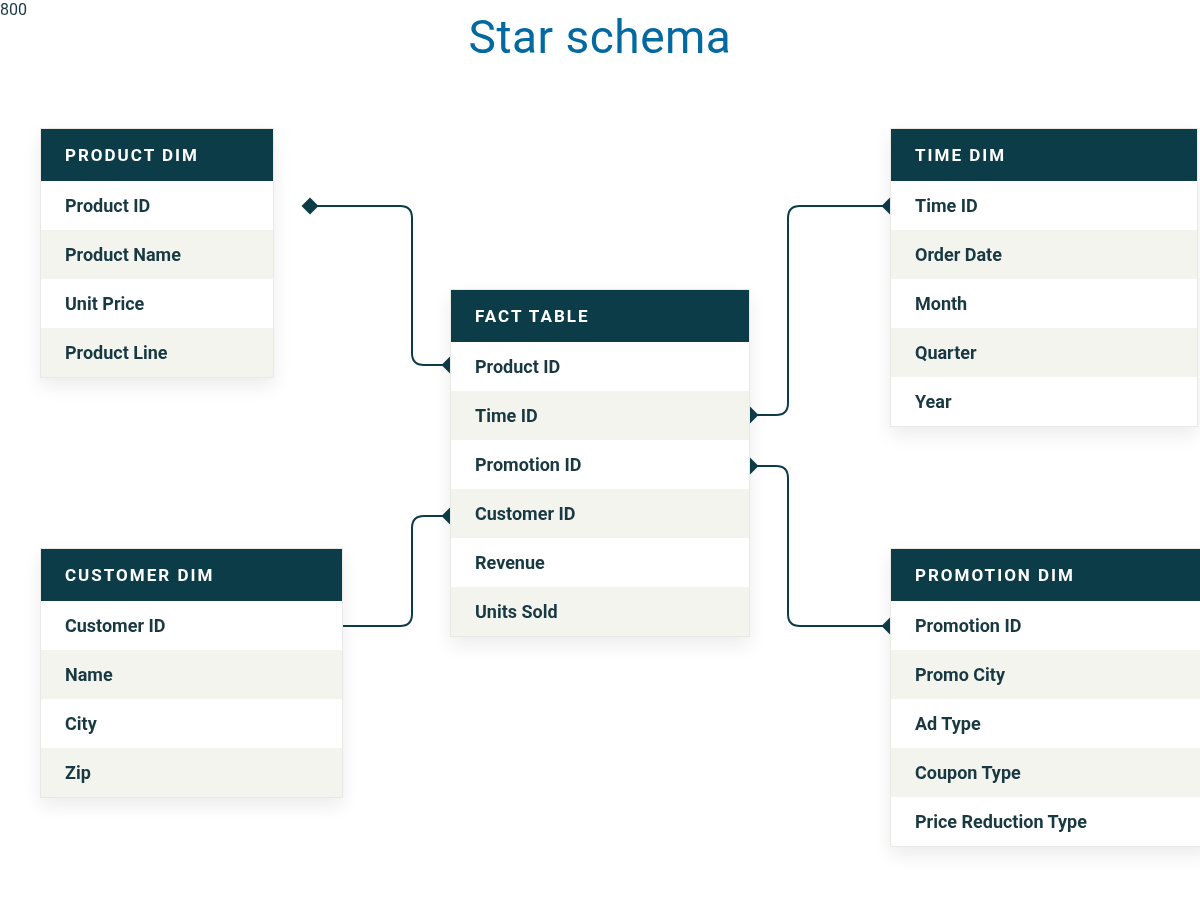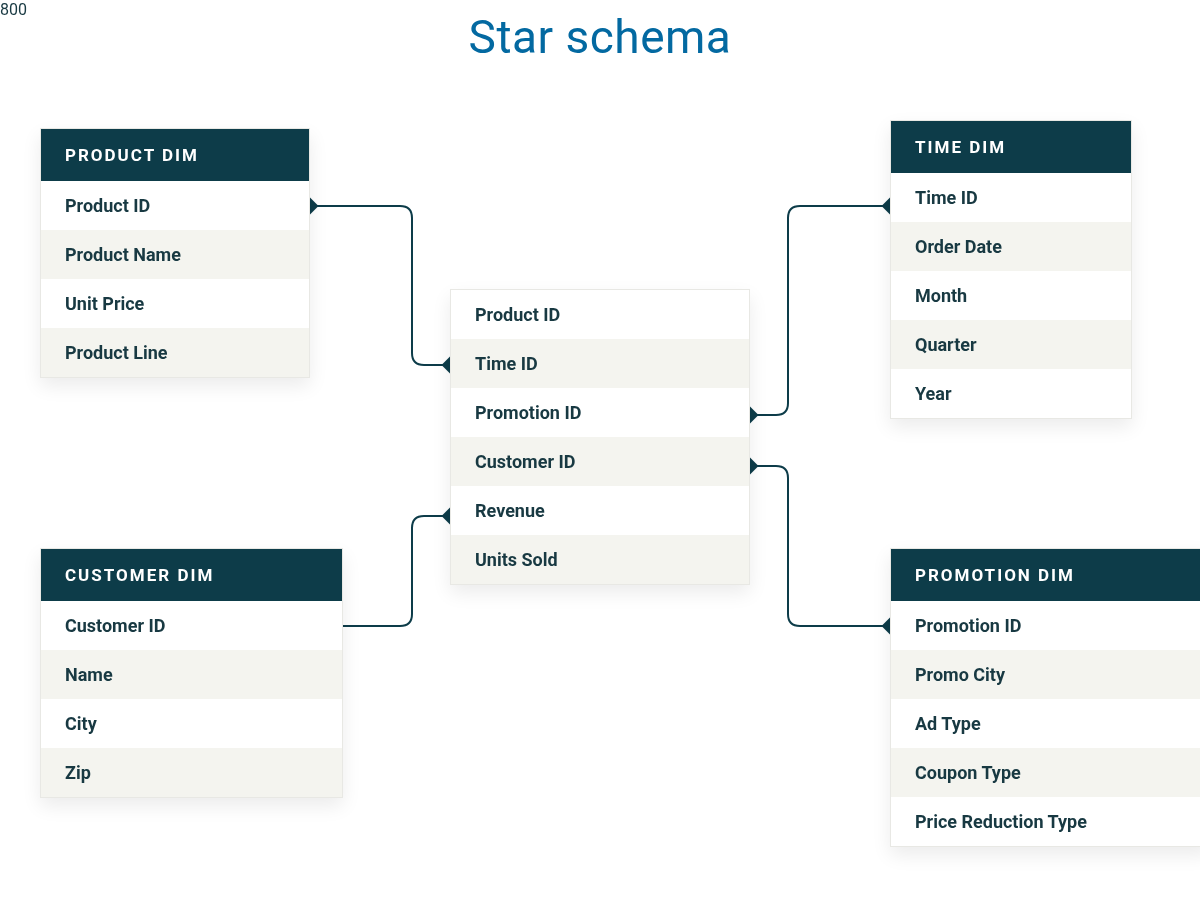--- a/index.html
+++ b/index.html
@@ -94,40 +94,41 @@
   </g>
 
   <g>
     <path d="M 890 626 L 800 626 Q 788 626 788 614 L 788 478 Q 788 466 776 466 L 750 466"></path>
     <rect class="diamond" x="884" y="620" width="12" height="12" transform="rotate(45 890 626)"></rect>
     <rect class="diamond" x="744" y="460" width="12" height="12" transform="rotate(45 750 466)"></rect>
   </g>
 </svg>
 
 
-<div class="table" style="left:40px; top:128px; width:270px;">
+<div class="table" style="left:40px; top:128px; width:234px;">
   <div class="table-header">PRODUCT DIM</div>
   <div class="table-row bold">Product ID</div>
   <div class="table-row alt">Product Name</div>
   <div class="table-row">Unit Price</div>
   <div class="table-row alt">Product Line</div>
 </div>800
 
 
-<div class="table" style="left:890px; top:120px; width:242px;">
+<div class="table" style="left:890px; top:128px; width:308px;">
   <div class="table-header">TIME DIM</div>
   <div class="table-row bold">Time ID</div>
   <div class="table-row alt">Order Date</div>
   <div class="table-row">Month</div>
   <div class="table-row alt">Quarter</div>
   <div class="table-row">Year</div>
 </div>
 
 
 <div class="table" style="left:450px; top:289px; width:300px;">
+  <div class="table-header">FACT TABLE</div>
   <div class="table-row">Product ID</div>
   <div class="table-row alt">Time ID</div>
   <div class="table-row">Promotion ID</div>
   <div class="table-row alt">Customer ID</div>
   <div class="table-row">Revenue</div>
   <div class="table-row alt">Units Sold</div>
 </div>
 
 
 <div class="table" style="left:40px; top:548px; width:303px;">

